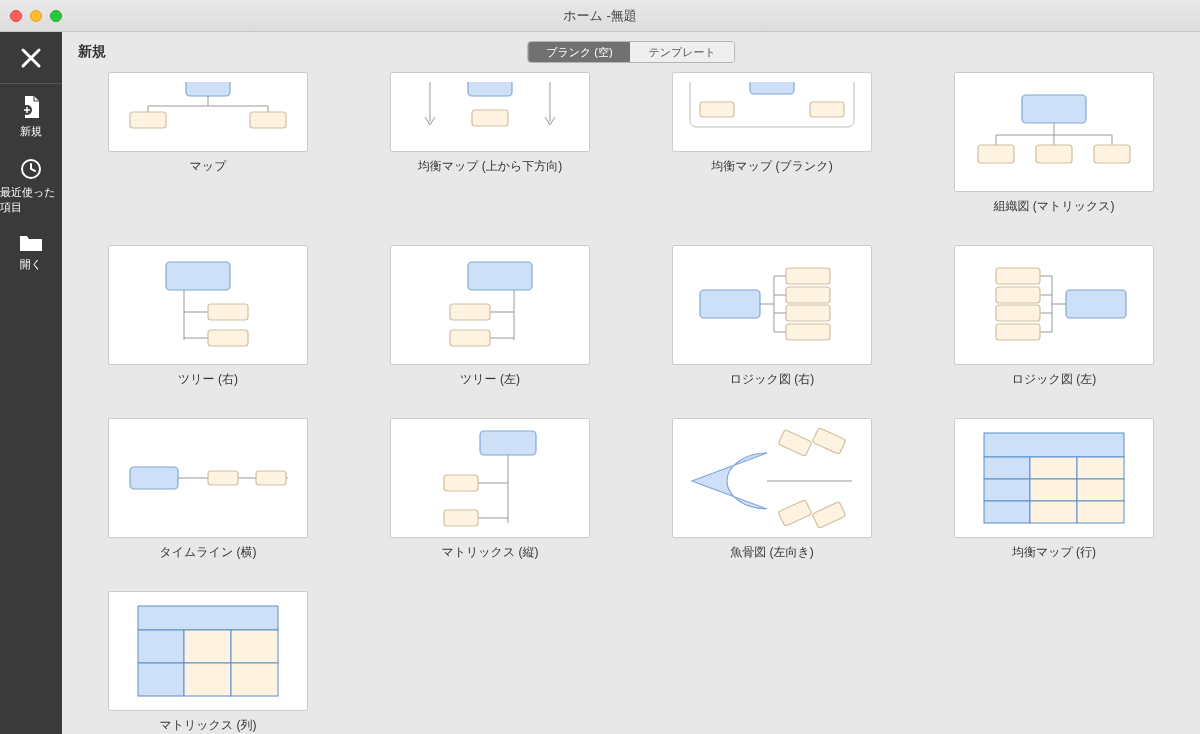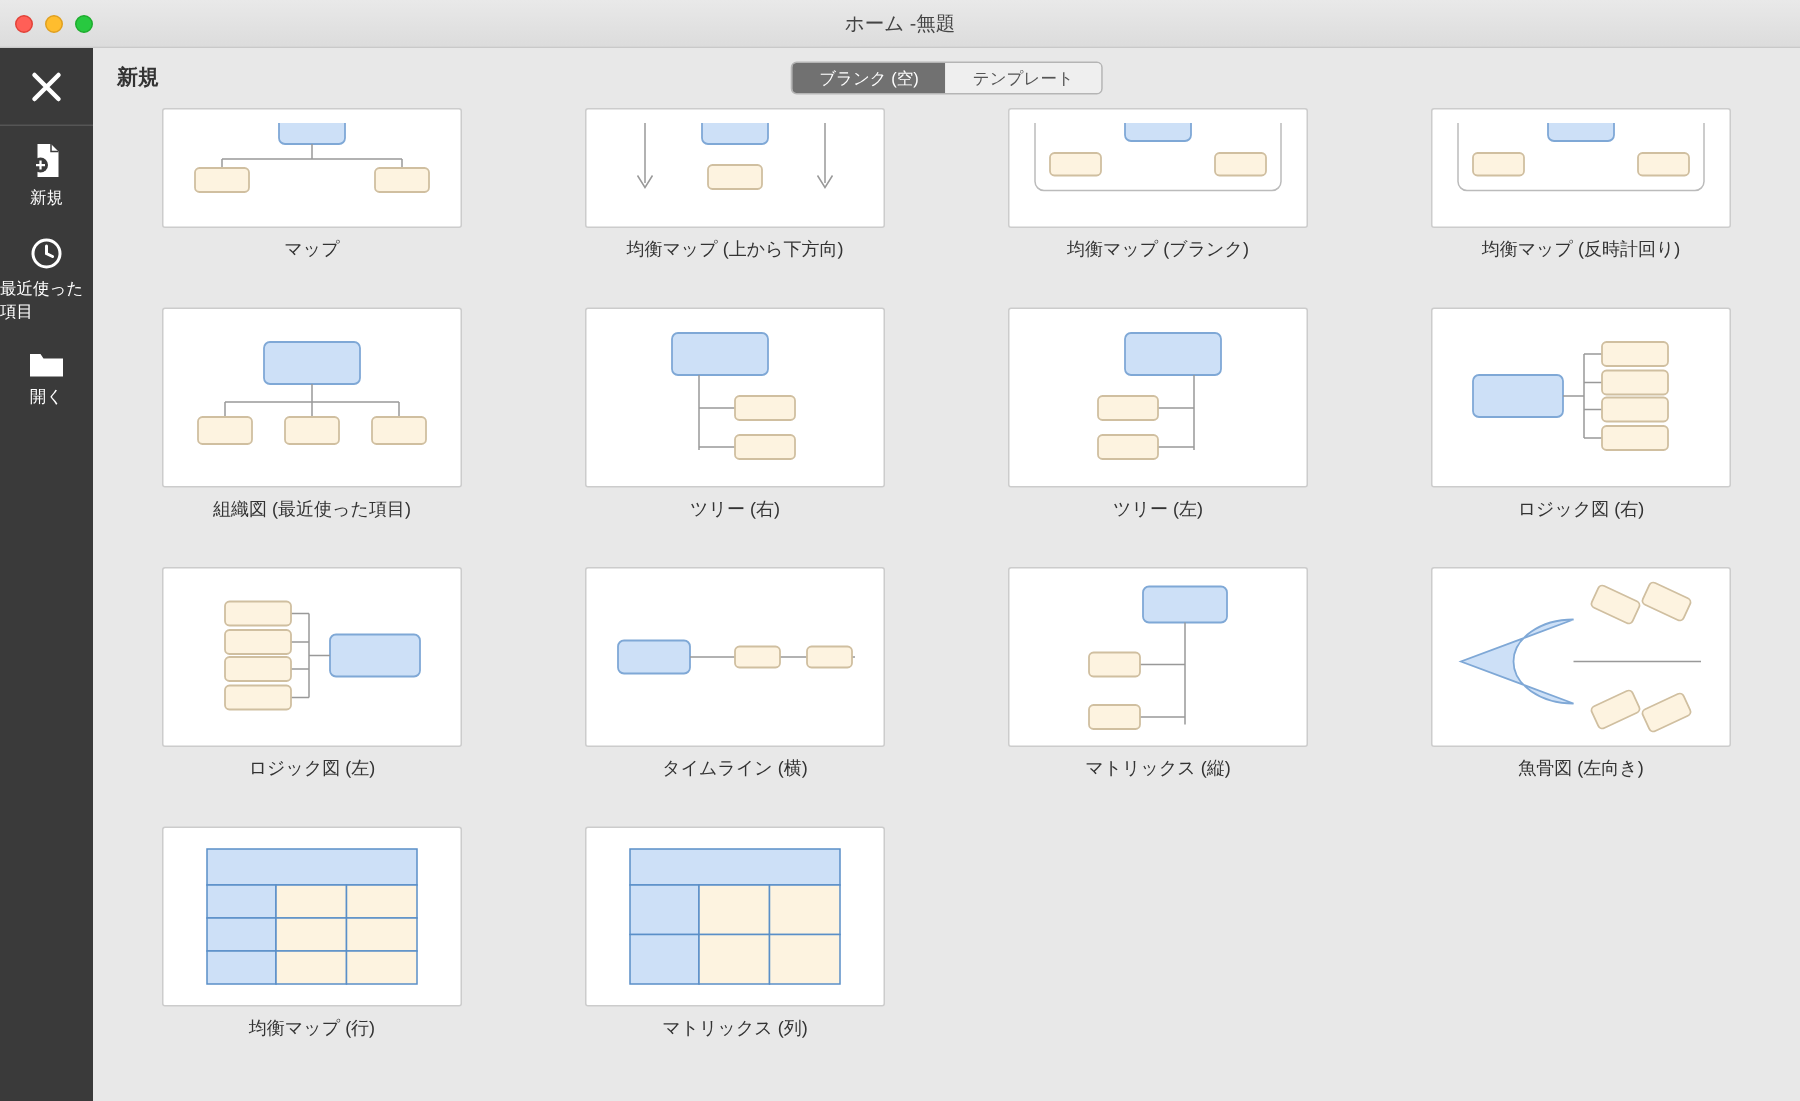--- a/index.html
+++ b/index.html
@@ -258,47 +258,36 @@
             <svg width="180" height="60" viewBox="0 0 180 60">
               <rect class="ln2" x="8" y="-15" width="164" height="60" rx="6" fill="none"></rect>
               <rect class="bx" x="68" y="-10" width="44" height="22"></rect>
               <rect class="bx2" x="18" y="20" width="34" height="15"></rect>
               <rect class="bx2" x="128" y="20" width="34" height="15"></rect>
             </svg>
           </div>
           <div class="label">均衡マップ (ブランク)</div>
         </div>
 
-        <div class="card">
-          <div class="thumb short">
-            <svg width="180" height="60" viewBox="0 0 180 60">
-              <rect class="ln2" x="8" y="-15" width="164" height="60" rx="6" fill="none"></rect>
-              <rect class="bx" x="68" y="-10" width="44" height="22"></rect>
-              <rect class="bx2" x="18" y="20" width="34" height="15"></rect>
-              <rect class="bx2" x="128" y="20" width="34" height="15"></rect>
-            </svg>
-          </div>
-          <div class="label">均衡マップ (反時計回り)</div>
-        </div>
 
         <div class="card">
           <div class="thumb">
             <svg width="180" height="110" viewBox="0 0 180 110">
               <rect class="bx" x="58" y="18" width="64" height="28"></rect>
               <line class="ln" x1="90" y1="46" x2="90" y2="58"></line>
               <line class="ln" x1="32" y1="58" x2="148" y2="58"></line>
               <line class="ln" x1="32" y1="58" x2="32" y2="68"></line>
               <line class="ln" x1="90" y1="58" x2="90" y2="68"></line>
               <line class="ln" x1="148" y1="58" x2="148" y2="68"></line>
               <rect class="bx2" x="14" y="68" width="36" height="18"></rect>
               <rect class="bx2" x="72" y="68" width="36" height="18"></rect>
               <rect class="bx2" x="130" y="68" width="36" height="18"></rect>
             </svg>
           </div>
-          <div class="label">組織図 (最近使った項目)</div>
+          <div class="label">組織図 (マトリックス)</div>
         </div>
 
 
         <div class="card">
           <div class="thumb">
             <svg width="180" height="110" viewBox="0 0 180 110">
               <rect class="bx" x="48" y="12" width="64" height="28"></rect>
               <line class="ln" x1="66" y1="40" x2="66" y2="90"></line>
               <line class="ln" x1="66" y1="62" x2="90" y2="62"></line>
               <line class="ln" x1="66" y1="88" x2="90" y2="88"></line>

